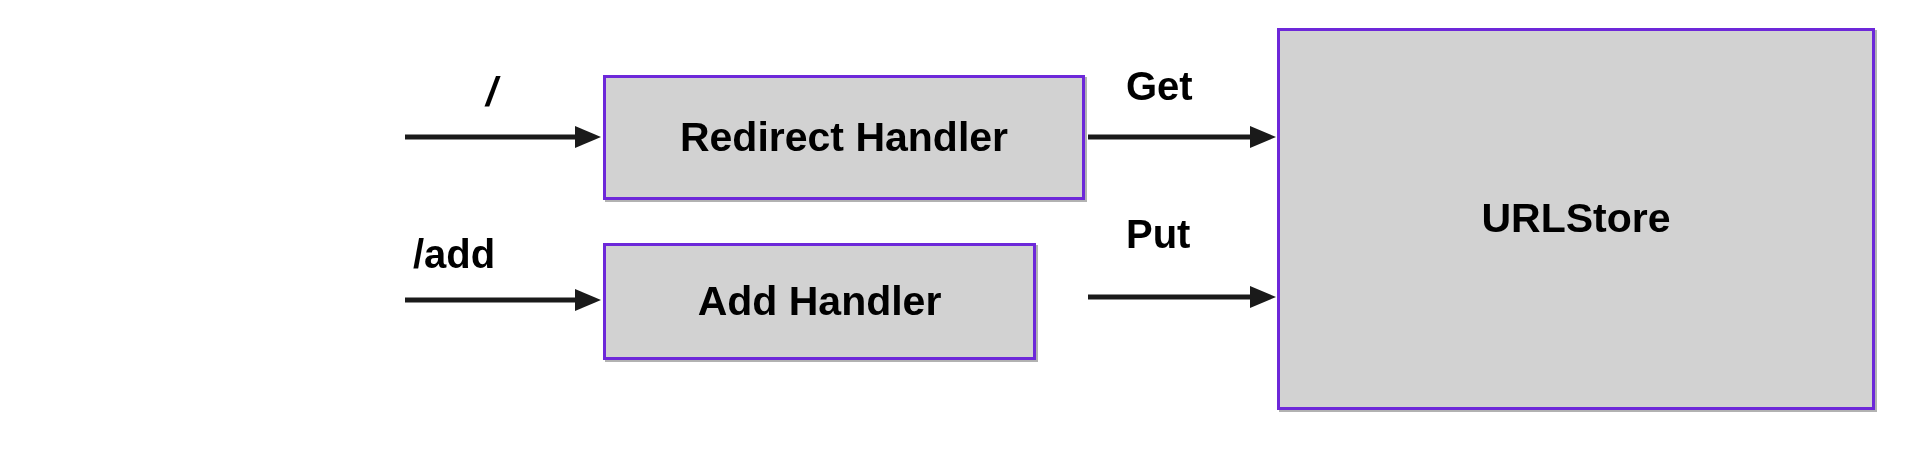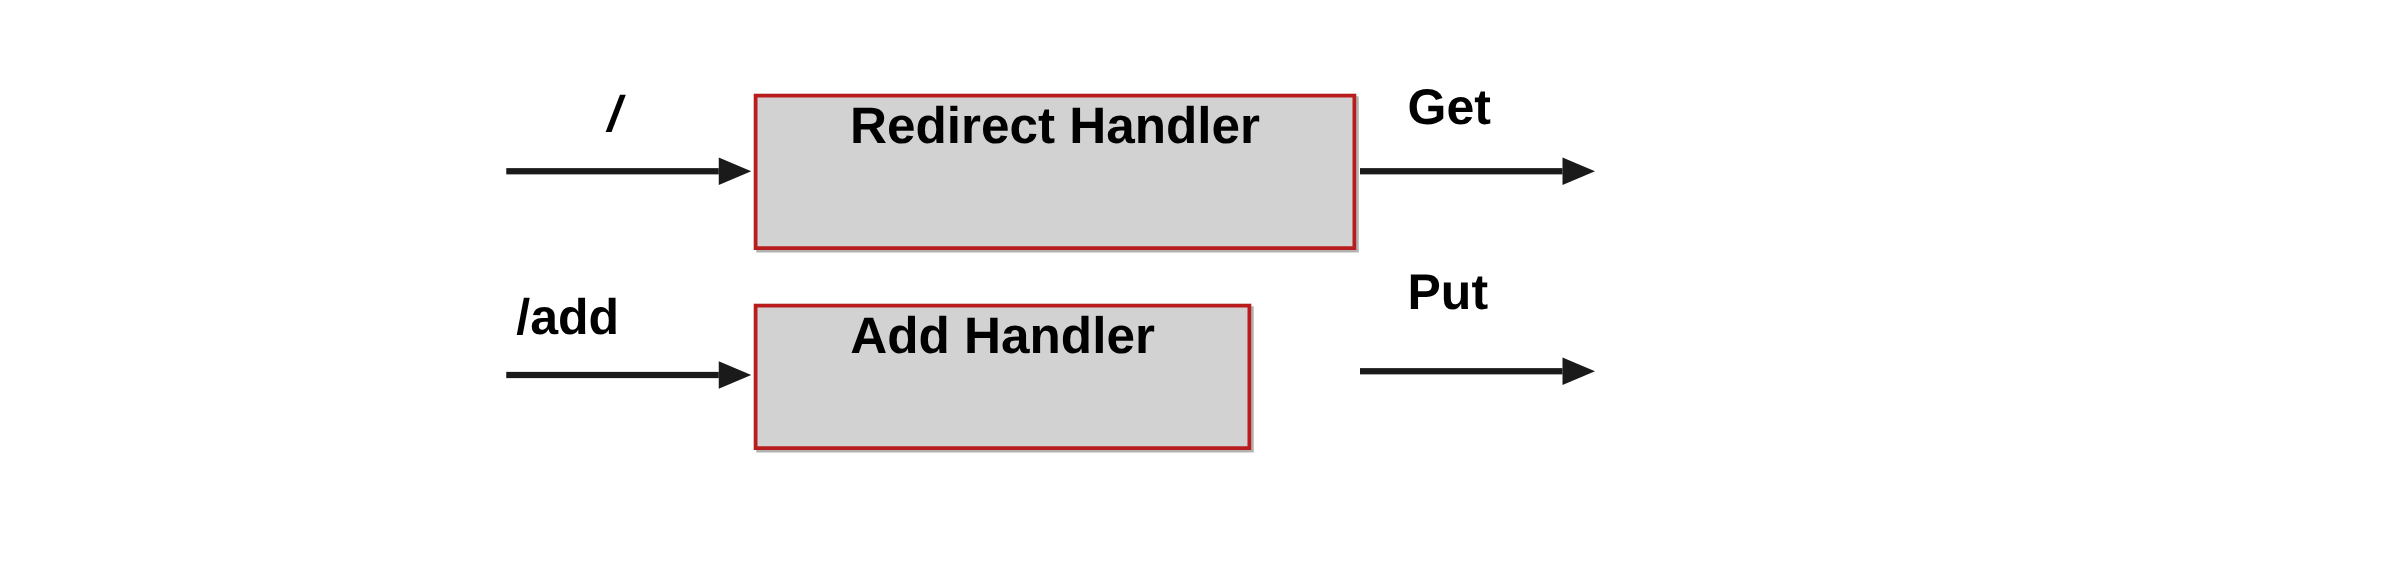--- a/index.html
+++ b/index.html
@@ -12,39 +12,40 @@
     width: 1922px;
     height: 450px;
     background: #ffffff;
     overflow: hidden;
     font-family: "Liberation Sans", sans-serif;
   }
   .node {
     position: absolute;
     box-sizing: border-box;
     background: #d2d2d2;
-    border: 3px solid #b91c1c;
+    border: 3px solid #6d28d9;
     box-shadow: 2px 2px 0 rgba(0,0,0,0.30);
     display: flex;
+    align-items: center;
     justify-content: center;
   }
   .node-label {
     font-family: "Liberation Sans", sans-serif;
     font-size: 41px;
     font-weight: 700;
     color: #000000;
     letter-spacing: 0px;
     white-space: nowrap;
     text-align: center;
     line-height: 1.1;
   }
   
   #node-http      { left: 28px;   top: 85px;  width: 374px; height: 263px; }
   #node-redirect  { left: 603px;  top: 75px;  width: 482px; height: 125px; }
-  #node-add       { left: 603px;  top: 243px; width: 398px; height: 117px; }
+  #node-add       { left: 603px;  top: 243px; width: 433px; height: 117px; }
   #node-urlstore  { left: 1277px; top: 28px;  width: 598px; height: 382px; }
 
   
   .arrow {
     position: absolute;
     height: 6px;
     display: block;
   }
   .arrow .shaft {
     position: absolute;
@@ -93,20 +94,23 @@
 
 
   <div class="node" id="node-redirect">
     <span class="node-label">Redirect Handler</span>
   </div>
 
   <div class="node" id="node-add">
     <span class="node-label">Add Handler</span>
   </div>
 
+  <div class="node" id="node-urlstore">
+    <span class="node-label">URLStore</span>
+  </div>
 
   <div class="arrow" id="arrow-root">
     <span class="shaft" style="width:170px"></span>
     <span class="head"></span>
   </div>
   <div class="edge-label italic" id="label-root">/</div>
 
   <div class="arrow" id="arrow-add">
     <span class="shaft" style="width:170px"></span>
     <span class="head"></span>

